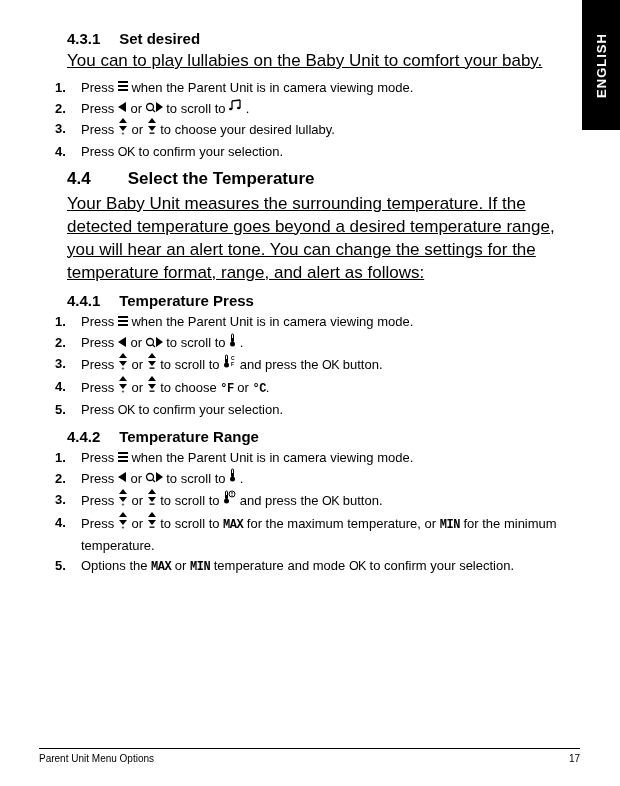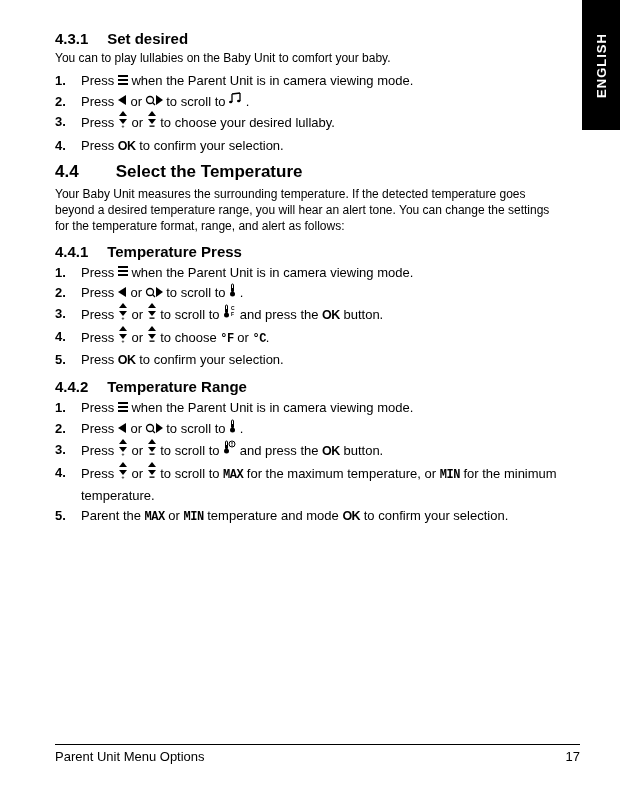--- a/index.html
+++ b/index.html
@@ -43,35 +43,38 @@
     width: 505px;
   }
   h2 {
     font-size: 17px;
     font-weight: 600;
     margin: 0 0 4px 0;
   }
   .h2num {
     display: inline-block;
     min-width: 56px;
+    margin-left: 12px;
   }
   h3 {
     font-size: 15px;
     font-weight: 600;
     margin: 8px 0 3px 0;
   }
   .h3num {
     display: inline-block;
     min-width: 48px;
+    margin-left: 12px;
   }
   p {
-    font-size: 12px;
+    font-size: 17px;
     line-height: 1.35;
-    margin: 0 0 5px 0;
+    margin: 0 0 5px 12px;
     font-weight: 300;
+    text-decoration: underline;
   }
   ol {
     margin: 0 0 6px 0;
     padding-left: 0;
     list-style: none;
     counter-reset: item;
   }
   ol li {
     font-size: 13px;
     line-height: 1.55;
@@ -87,38 +90,38 @@
     top: 0;
     font-weight: 700;
   }
   .icon {
     display: inline-block;
     vertical-align: middle;
     position: relative;
     top: -1px;
   }
   .ok {
-    font-weight: 700;
+    font-weight: 400;
     font-size: 12.5px;
     letter-spacing: -0.5px;
   }
   .digital {
     font-family: "Courier New", monospace;
     font-size: 12px;
     font-weight: 600;
     letter-spacing: -0.5px;
   }
   .footer {
     position: absolute;
     bottom: 22px;
-    left: 55px;
+    left: 39px;
     right: 40px;
     border-top: 1px solid #000;
     padding-top: 4px;
-    font-size: 13px;
+    font-size: 10px;
     display: flex;
     justify-content: space-between;
     font-weight: 300;
   }
   svg { overflow: visible; }
 </style>
 </head>
 <body>
 
 <svg width="0" height="0" style="position:absolute">
@@ -289,21 +292,21 @@
             </svg></span><span> and press the </span><span class="ok">OK</span><span>  button.</span>
       </li>
       <li>
         <span>Press  </span><span class="icon"><svg width="10" height="17">
               <use href="#i-up"></use>
             </svg></span><span>  or  </span><span class="icon"><svg width="10" height="17">
               <use href="#i-down"></use>
             </svg></span><span>  to scroll to </span><span class="digital">MAX</span><span> for the maximum temperature, or </span><span class="digital">MIN</span><span> for the minimum temperature.</span>
       </li>
       <li>
-        <span>Parent the </span><span class="digital">MAX</span><span> or </span><span class="digital">MIN</span><span> temperature and mode </span><span class="ok">OK</span><span>  to confirm your selection.</span>
+        <span>Options the </span><span class="digital">MAX</span><span> or </span><span class="digital">MIN</span><span> temperature and mode </span><span class="ok">OK</span><span>  to confirm your selection.</span>
       </li>
     </ol>
 
   </div>
 
   <div class="footer">
     <span>Parent Unit Menu Options</span>
     <span>17</span>
   </div>
 

